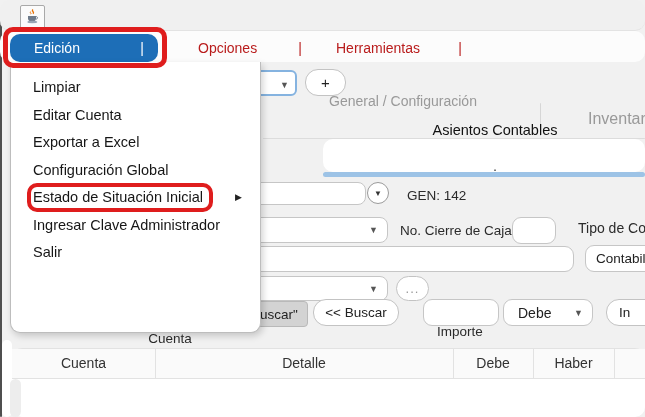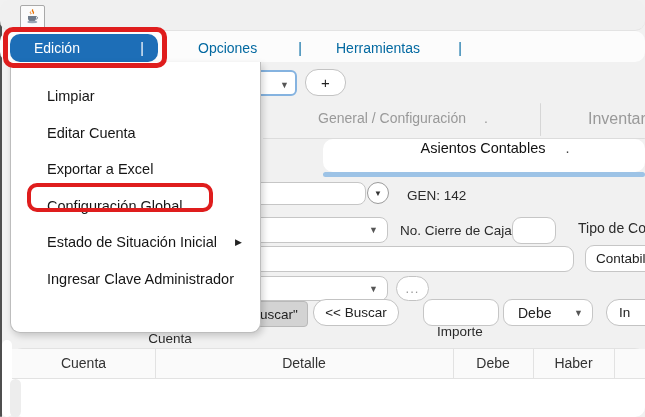--- a/index.html
+++ b/index.html
@@ -1,36 +1,36 @@
 <!DOCTYPE html>
 <html><head>
 <meta charset="utf-8">
 <style>
   html,body{margin:0;padding:0;}
   body{width:645px;height:417px;position:relative;overflow:hidden;background:#f1f1f1;
        font-family:"Liberation Sans",sans-serif;color:#222;}
   .ab{position:absolute;box-sizing:border-box;border-radius:10px;}
-  .flex{display:flex;align-items:center;}
+  .flex{display:flex;align-items:center;flex-direction:column;}
   
   .left-border{left:0;top:16px;width:2px;height:401px;background:#4f4f4f;}
   .titlebar{left:0;top:0;width:645px;height:31px;background:#f0f0f0;border-bottom:1px solid #e3e3e3;}
   .icon-btn{left:20px;top:5px;width:25px;height:24px;background:#fbfbfb;border:1px solid #a9a9a9;
             border-radius:2px;display:flex;align-items:center;justify-content:center;}
   
   .menubar{left:0;top:31px;width:645px;height:31px;background:#fcfcfc;}
   .menu-item{height:28px;top:34px;display:flex;align-items:center;justify-content:space-between;
-             font-size:14px;color:#0369a1;cursor:default;}
+             font-size:14px;color:#b91c1c;cursor:default;}
   .menu-edicion{left:10px;width:148px;background:#1d6eb7;color:#fff;padding:0 14px 0 24px;}
   .menu-opciones{left:168px;width:142px;padding:0 8px 0 30px;}
   .menu-herram{left:316px;width:154px;padding:0 8px 0 20px;}
   
   .dropdown{left:10px;top:62px;width:251px;height:271px;background:#fff;border:1px solid #bdbdbd;
             border-top:none;border-radius:0 0 10px 10px;z-index:10;padding-top:12px;
             box-shadow:2px 3px 7px rgba(0,0,0,.18);}
-  .dd-item{position:relative;height:27.5px;line-height:27.5px;padding-left:36px;font-size:14.5px;color:#161616;margin-top:9px;}
+  .dd-item{position:relative;height:27.5px;line-height:27.5px;padding-left:22px;font-size:14.5px;color:#161616;}
   .dd-arrow{position:absolute;right:18px;top:0;font-size:9px;color:#222;}
   
   .red1{left:3px;top:27px;width:164px;height:41px;border:5px solid #df1d1d;z-index:30;}
   .red2{left:27px;top:183px;width:186px;height:29px;border:4px solid #df1d1d;z-index:30;}
   
   .field{background:#fff;border:1px solid #c6c6c6;border-radius:8px;}
   .pill{background:#fff;border:1px solid #c3c3c3;border-radius:13px;display:flex;
         align-items:center;justify-content:center;font-size:13.5px;color:#222;}
   .combo{background:#fff;border:1px solid #c6c6c6;border-radius:8px;display:flex;
          align-items:center;font-size:13.5px;color:#222;}
@@ -153,16 +153,17 @@
 <div class="ab dropdown">
   <div class="dd-item">Limpiar</div>
   <div class="dd-item">Editar Cuenta</div>
   <div class="dd-item">Exportar a Excel</div>
   <div class="dd-item">Configuración Global</div>
   <div class="dd-item">
     <span>Estado de Situación Inicial</span>
     <span class="dd-arrow">▶</span>
   </div>
   <div class="dd-item">Ingresar Clave Administrador</div>
+  <div class="dd-item">Salir</div>
 </div>
 
 <div class="ab red1"></div>
 <div class="ab red2"></div>
 
 </body></html>

